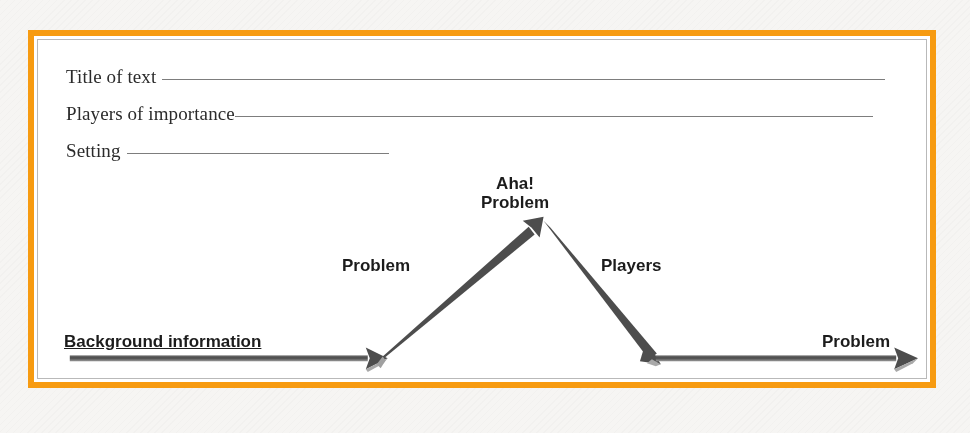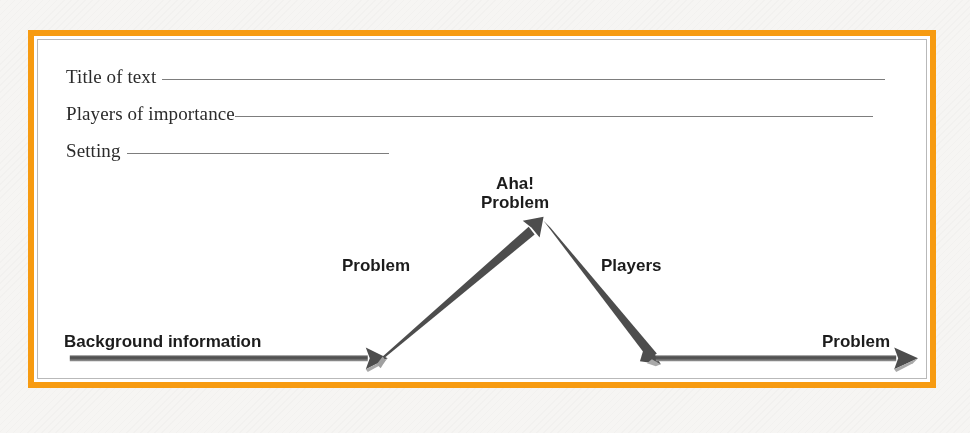--- a/index.html
+++ b/index.html
@@ -99,21 +99,21 @@
     line-height: 1.12;
   }
   #label-aha {
     left: 422px;
     top: 134px;
     width: 110px;
     text-align: center;
   }
   #label-problem  { left: 304px; top: 216px; text-align: right; }
   #label-solution { left: 563px; top: 216px; }
-  #label-background { left: 26px; top: 292px; }
+  #label-background { left: 26px; top: 292px; text-decoration: underline; }
   #label-ending   { left: 784px; top: 292px; }
 </style>
 </head>
 <body>
 
 <div id="slide-background"></div>
 
 <div id="content-frame">
   <div id="frame-inner">
 

